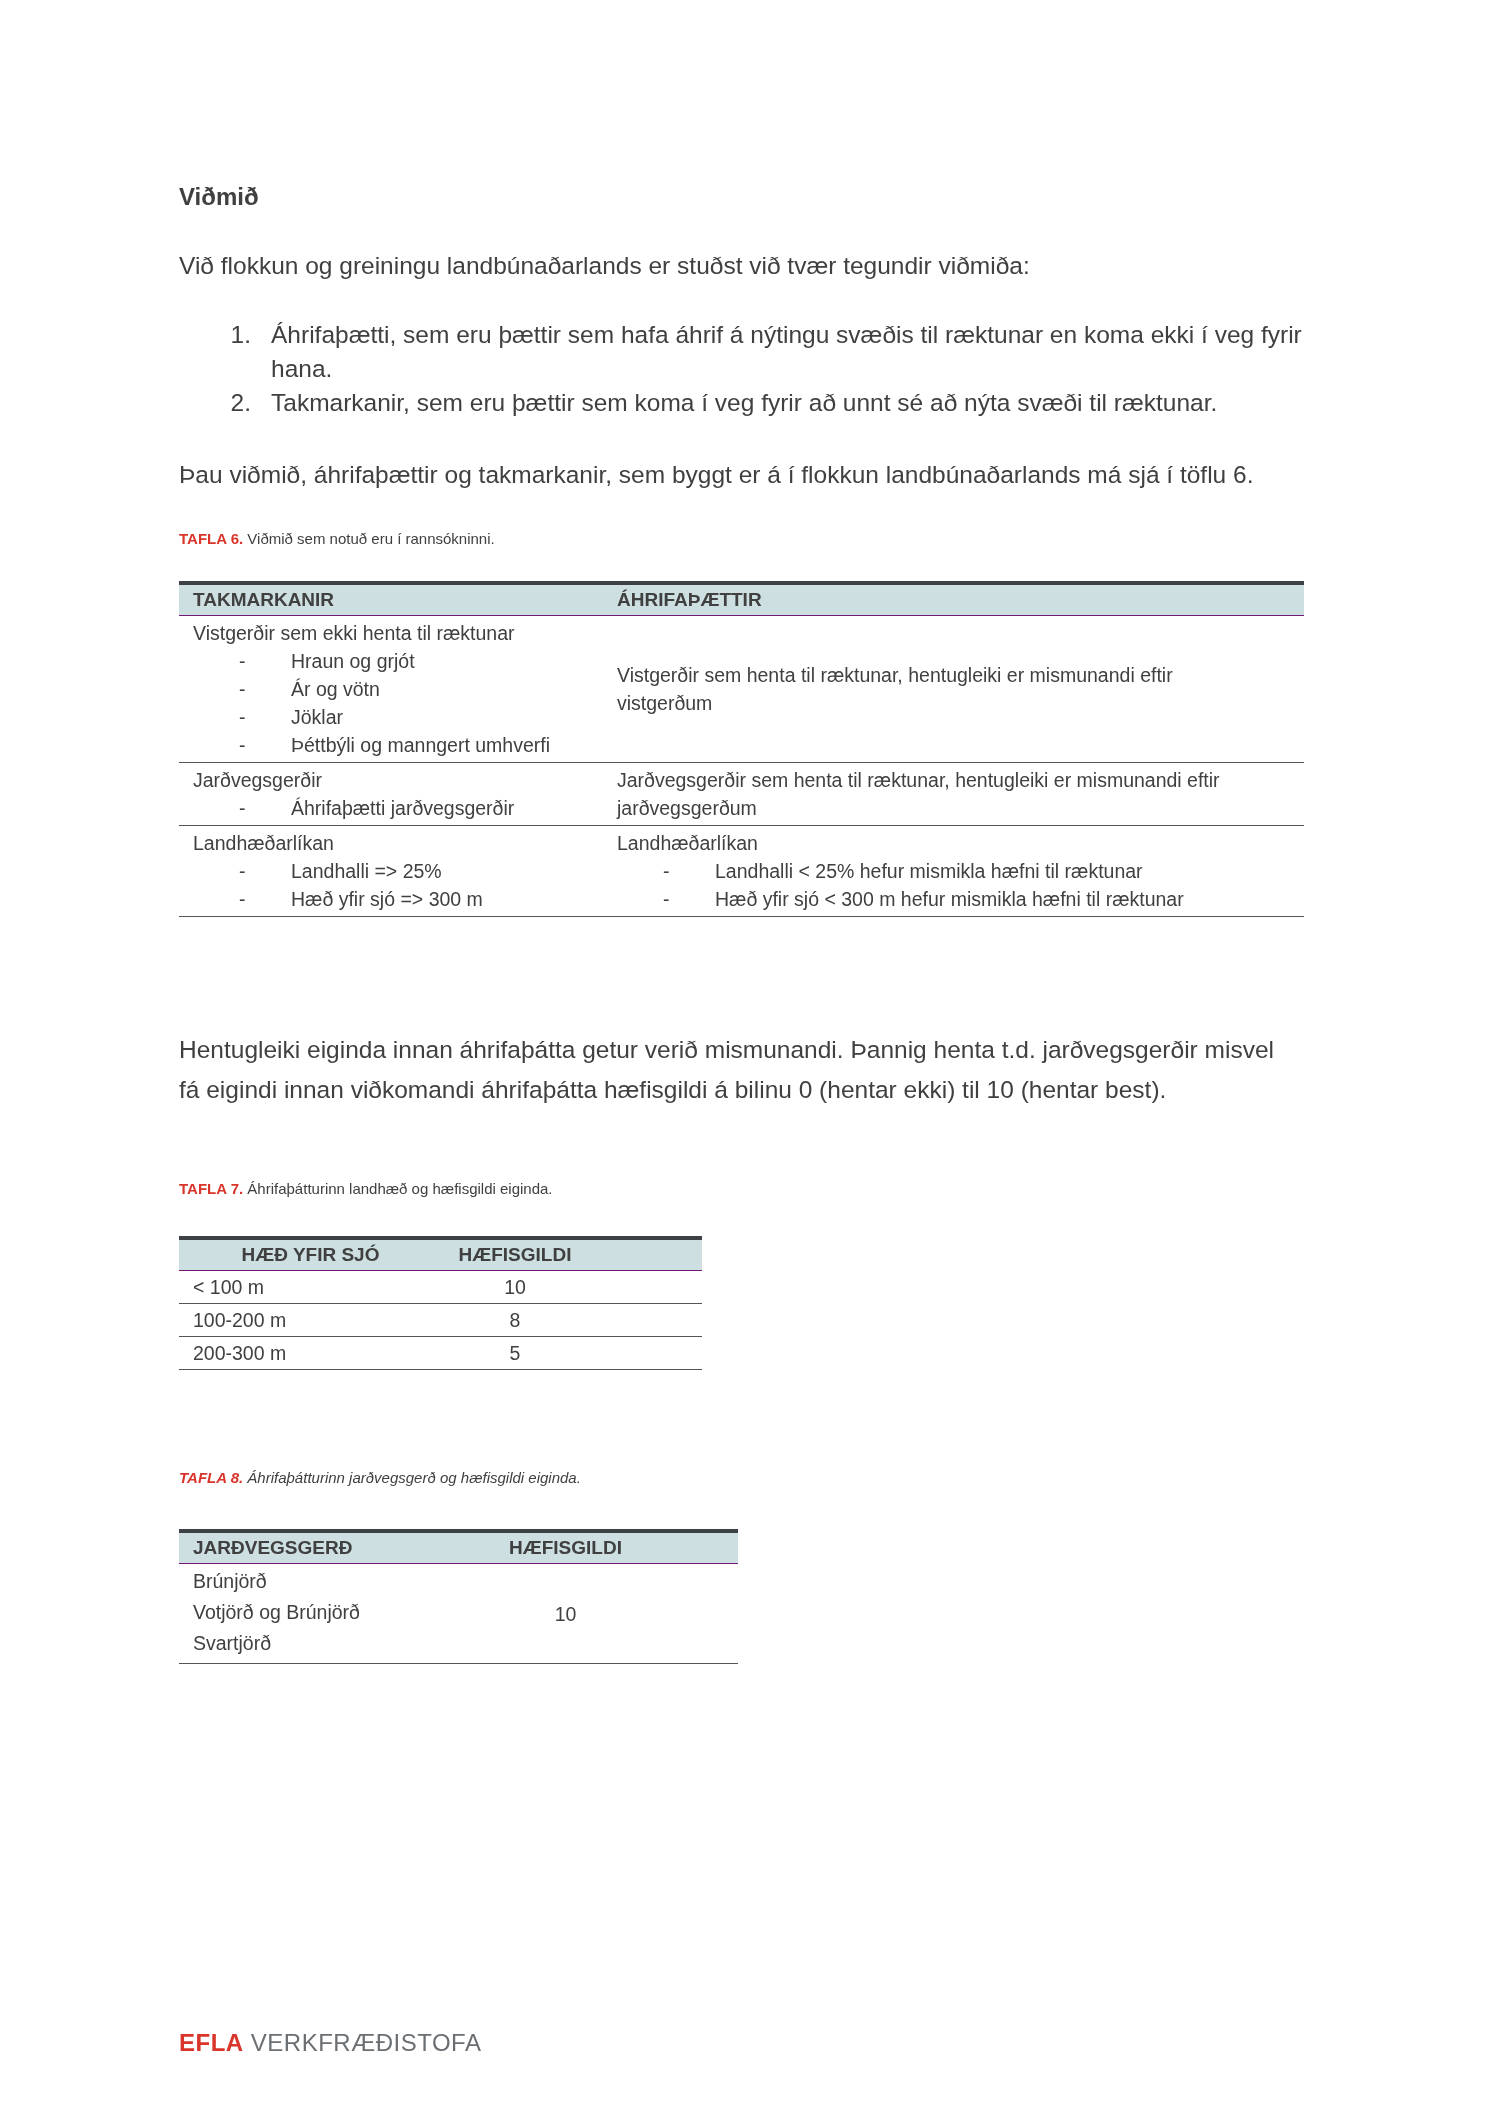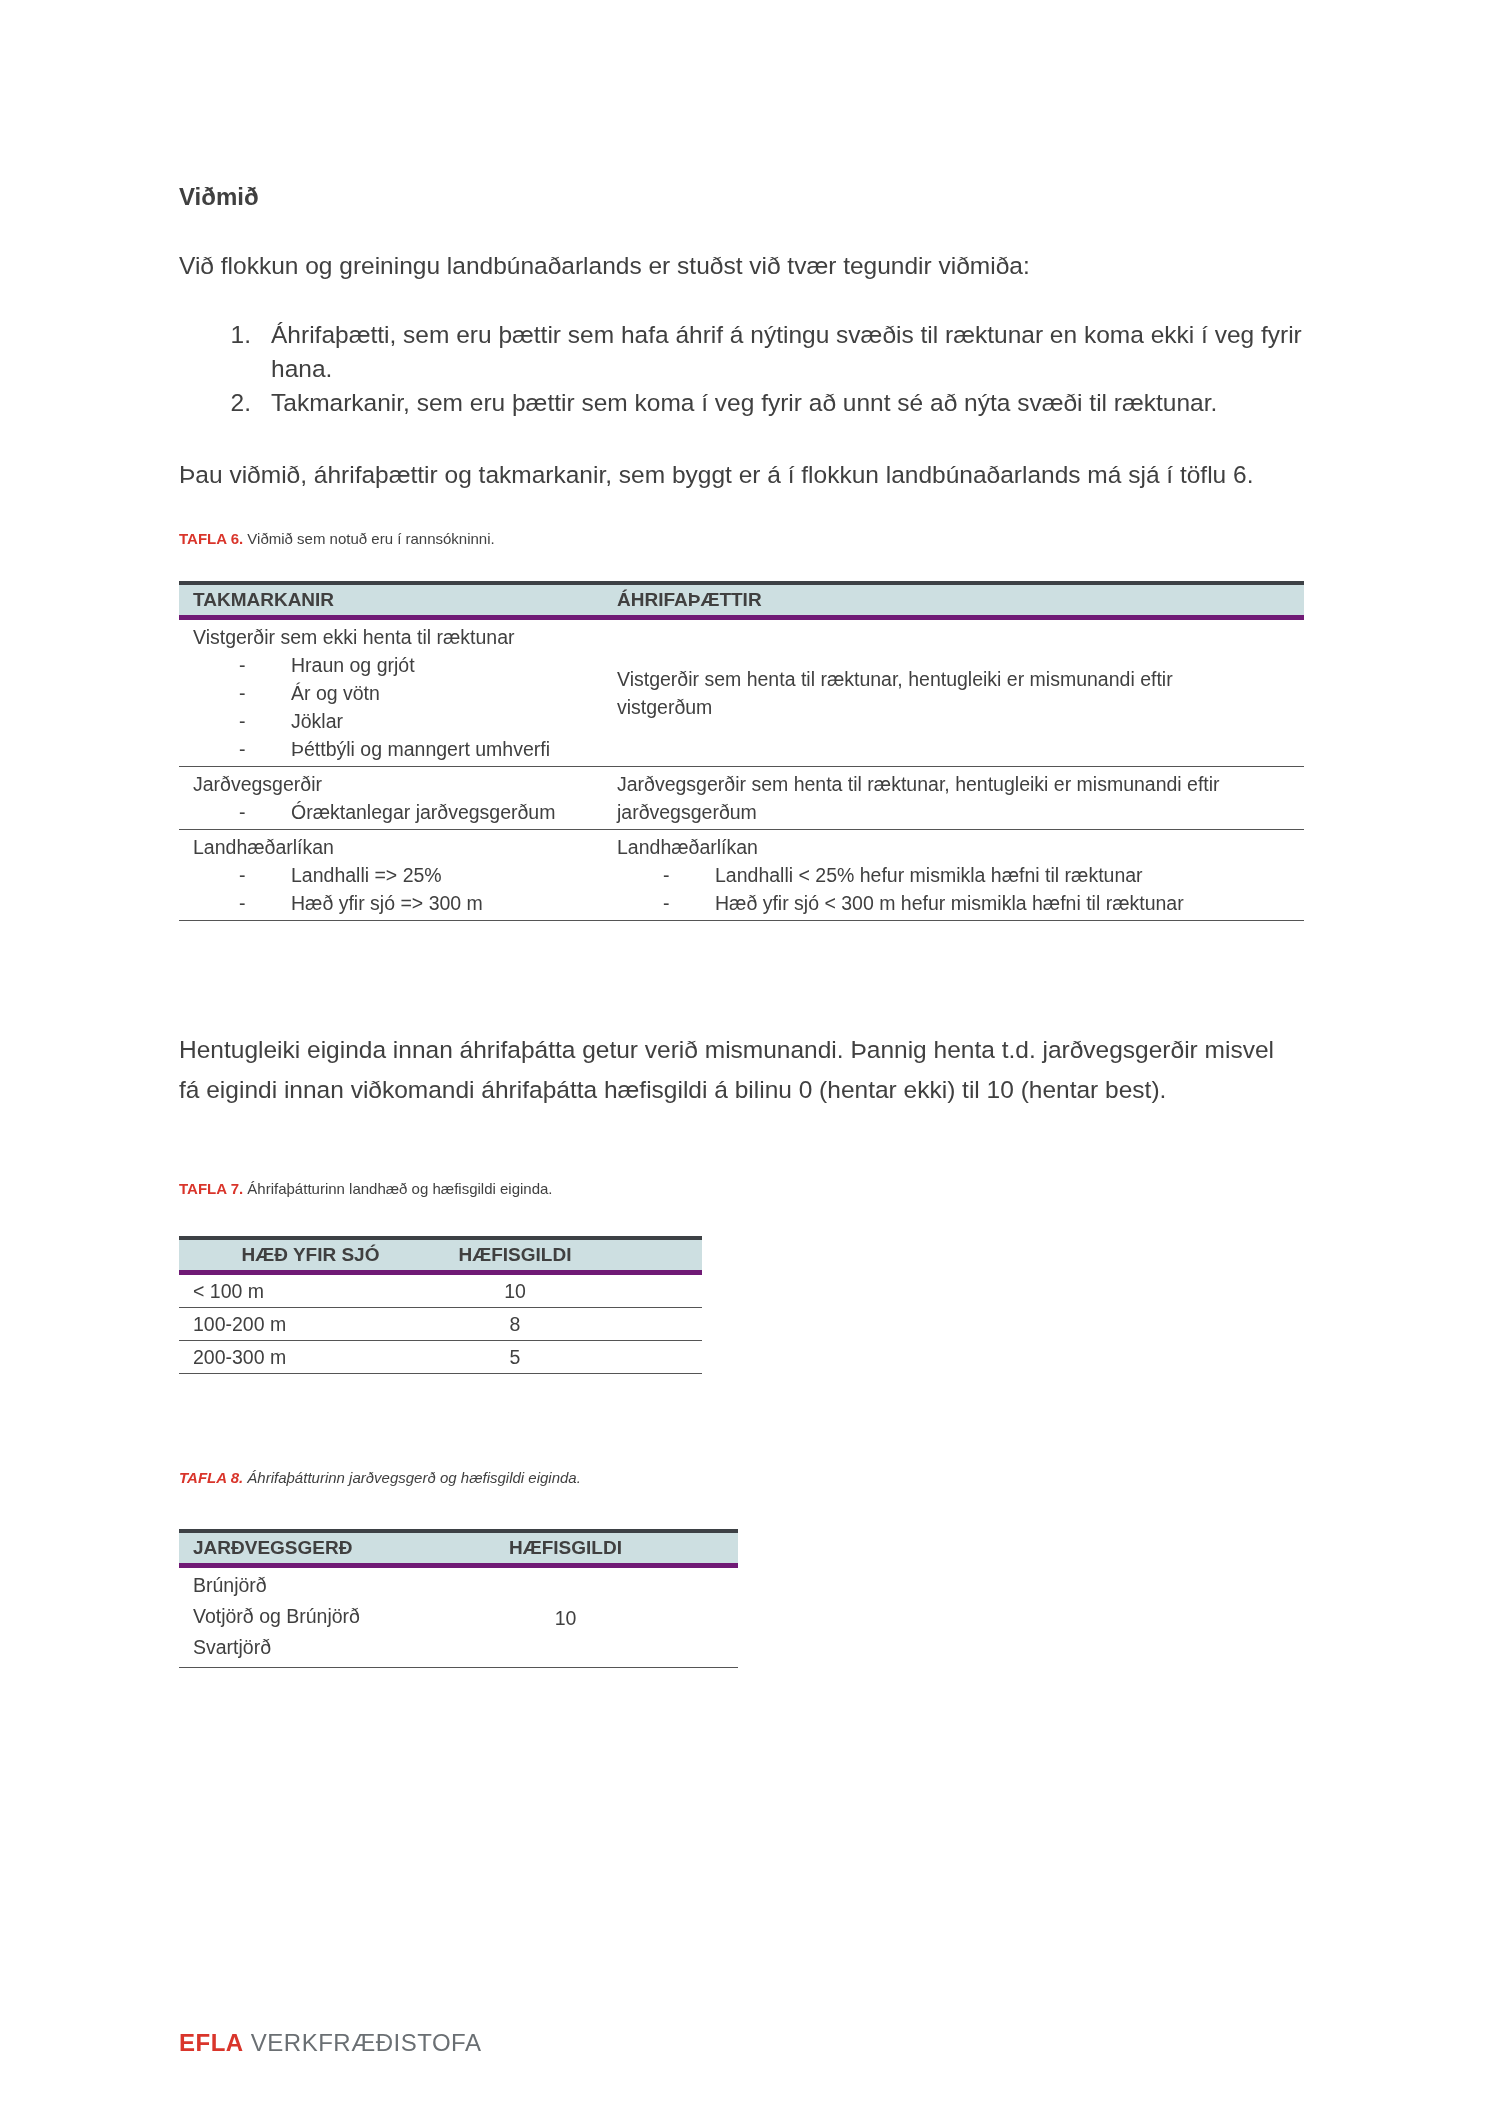--- a/index.html
+++ b/index.html
@@ -9,21 +9,21 @@
   .heading { left: 179px; top: 183px; font-size: 24px; font-weight: bold; color: #404040; }
   .para { left: 179px; font-size: 24.5px; color: #404040; white-space: nowrap; }
   .list { left: 179px; top: 318px; width: 1160px; font-size: 24.5px; color: #404040; }
   .list-item { display: flex; line-height: 34px; }
   .list-num { width: 92px; text-align: right; padding-right: 20px; box-sizing: border-box; flex: none; }
   .list-text { flex: 1; }
   .caption { left: 179px; font-size: 15px; color: #404040; white-space: nowrap; }
   .caption .tag { color: #d9352b; font-weight: bold; }
   table { border-collapse: collapse; position: absolute; font-size: 19.5px; color: #404040; }
   th { background: #cddfe1; text-align: left; font-weight: bold; font-size: 19px; color: #404040;
-       border-top: 4px solid #3d4145; border-bottom: 5px solid #701a75; height: 30px; padding: 0 0 0 14px; }
+       border-top: 4px solid #3d4145; border-bottom: 1px solid #701a75; height: 30px; padding: 0 0 0 14px; }
   td { vertical-align: top; padding: 3px 0 3px 14px; line-height: 28px; border-bottom: 1.5px solid #555; }
   .sub { display: flex; }
   .dash { width: 52px; padding-left: 46px; flex: none; }
   .center { text-align: center; padding-left: 0; }
   .t7 td { line-height: 26px; padding-top: 3px; padding-bottom: 3px; }
   .footer { left: 179px; top: 2029px; font-size: 24px; letter-spacing: 0.5px; white-space: nowrap; }
   .footer .brand { color: #d9352b; font-weight: bold; }
   .footer .rest { color: #6a6f73; }
 </style>
 </head>
@@ -78,21 +78,21 @@
             <span>Þéttbýli og manngert umhverfi</span>
           </div>
       </td>
       <td style="vertical-align:middle; padding-right:90px;">Vistgerðir sem henta til ræktunar, hentugleiki er mismunandi eftir vistgerðum</td>
     </tr>
     <tr>
       <td>
         <div>Jarðvegsgerðir</div>
         <div class="sub">
             <span class="dash">-</span>
-            <span>Óræktanlegar jarðvegsgerðum</span>
+            <span>Áhrifaþætti jarðvegsgerðir</span>
           </div>
       </td>
       <td style="padding-right:40px;">Jarðvegsgerðir sem henta til ræktunar, hentugleiki er mismunandi eftir jarðvegsgerðum</td>
     </tr>
     <tr>
       <td>
         <div>Landhæðarlíkan</div>
         <div class="sub">
             <span class="dash">-</span>
             <span>Landhalli =&gt; 25%</span>

